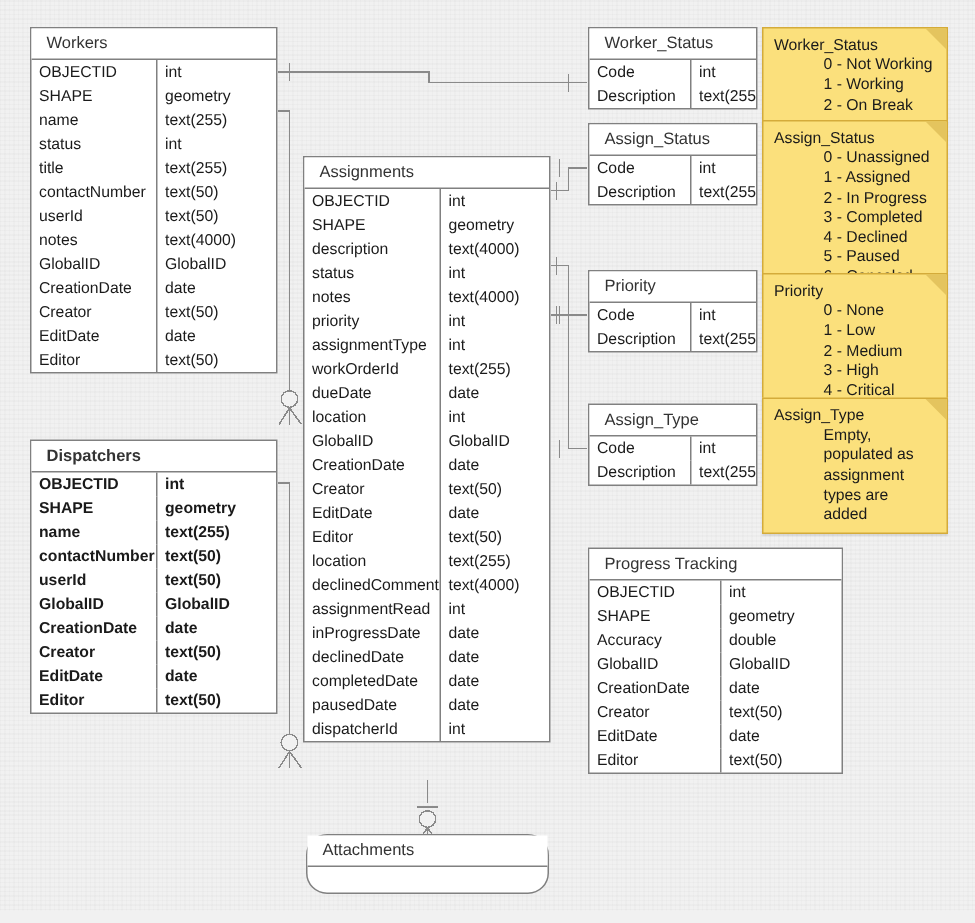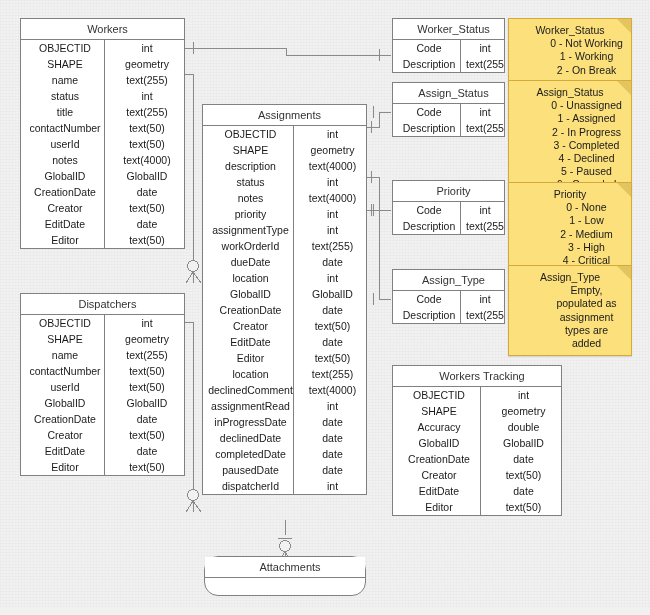--- a/index.html
+++ b/index.html
@@ -12,21 +12,20 @@
     background: #f1f1f1;
     font-family: "Liberation Sans", sans-serif;
     overflow: hidden;
     position: relative;
   }
   #canvas {
     position: absolute;
     left: 0; top: 0;
     width: 650px;
     height: 607px;
-    text-align: center;
   }
   
   #canvas::before {
     content: "";
     position: absolute;
     inset: 0;
     background-image:
       repeating-linear-gradient(0deg, rgba(0,0,0,0.018) 0px, rgba(0,0,0,0.018) 1px, rgba(255,255,255,0) 1px, rgba(255,255,255,0) 3px),
       repeating-linear-gradient(90deg, rgba(0,0,0,0.015) 0px, rgba(0,0,0,0.015) 1px, rgba(255,255,255,0) 1px, rgba(255,255,255,0) 3px);
     pointer-events: none;
@@ -71,21 +70,21 @@
     line-height: 16px;
     overflow: hidden;
     white-space: nowrap;
     vertical-align: middle;
   }
   .attr-table td.aname { border-right: 1px solid #808080; }
 
   
   #ent-workers        { left: 20px;  top: 18px;  width: 165px; }
   #ent-workers .aname        { width: 78px; }
-  #ent-dispatchers    { left: 20px;  top: 293px; width: 165px; }
+  #ent-dispatchers    { left: 20px;  top: 293px; width: 165px; font-weight: bold; }
   #ent-dispatchers .aname    { width: 78px; }
   #ent-assignments    { left: 202px; top: 104px; width: 165px; }
   #ent-assignments .aname    { width: 85px; }
   #ent-worker-status  { left: 392px; top: 18px;  width: 113px; }
   #ent-worker-status .aname  { width: 62px; }
   #ent-assign-status  { left: 392px; top: 82px;  width: 113px; }
   #ent-assign-status .aname  { width: 62px; }
   #ent-priority       { left: 392px; top: 180px; width: 113px; }
   #ent-priority .aname       { width: 62px; }
   #ent-assign-type    { left: 392px; top: 269px; width: 113px; }
@@ -434,21 +433,21 @@
           </tr>
       <tr>
             <td class="aname">Description</td>
             <td>text(255)</td>
           </tr>
     </tbody>
       </table>
   </div>
 
   <div class="entity" id="ent-location">
-    <div class="entity-title">Workers Tracking</div>
+    <div class="entity-title">Progress Tracking</div>
     <table class="attr-table">
       <tbody>
           <tr>
             <td class="aname">OBJECTID</td>
             <td>int</td>
           </tr>
       <tr>
             <td class="aname">SHAPE</td>
             <td>geometry</td>
           </tr>

